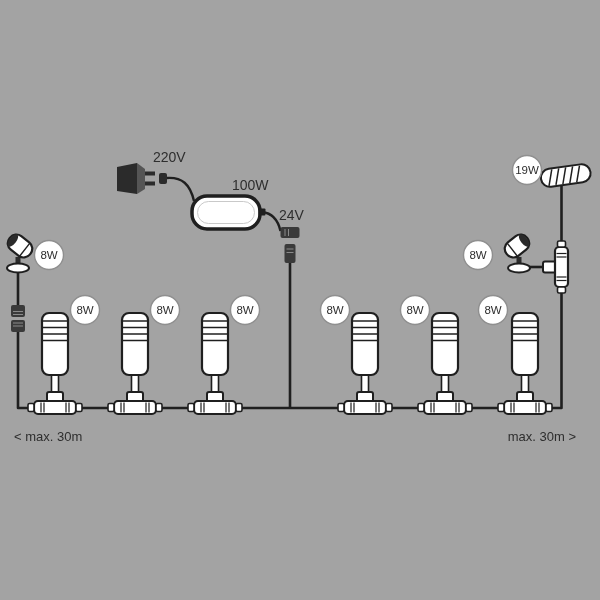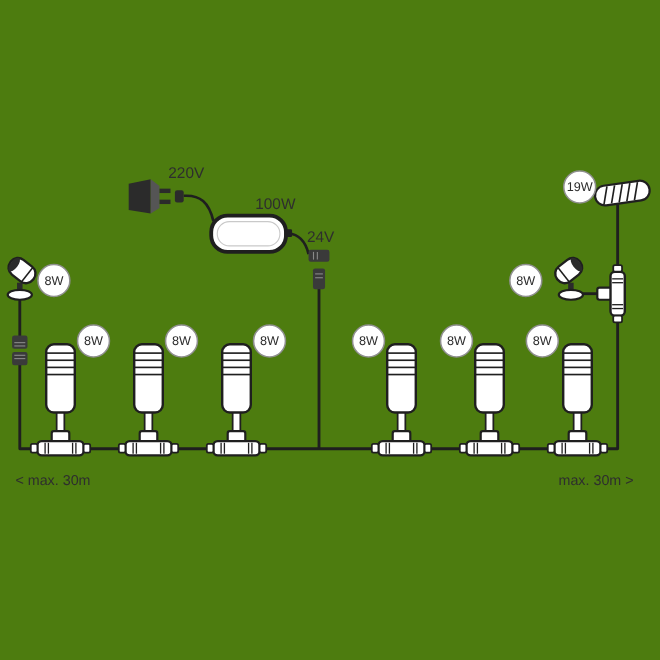--- a/index.html
+++ b/index.html
@@ -7,21 +7,21 @@
     padding: 0;
     background: #ffffff;
     width: 600px;
     height: 600px;
     font-family: "Liberation Sans", sans-serif;
   }
   .stage {
     position: relative;
     width: 600px;
     height: 600px;
-    background: #4d7c0f;
+    background: #a3a3a3;
     overflow: hidden;
   }
   svg { display: block; }
   text {
     font-family: "Liberation Sans", sans-serif;
     fill: #2e2e2e;
   }
   .power-label { font-size: 14px; }
   .badge-text  { font-size: 11.5px; }
   .run-label   { font-size: 13px; }

